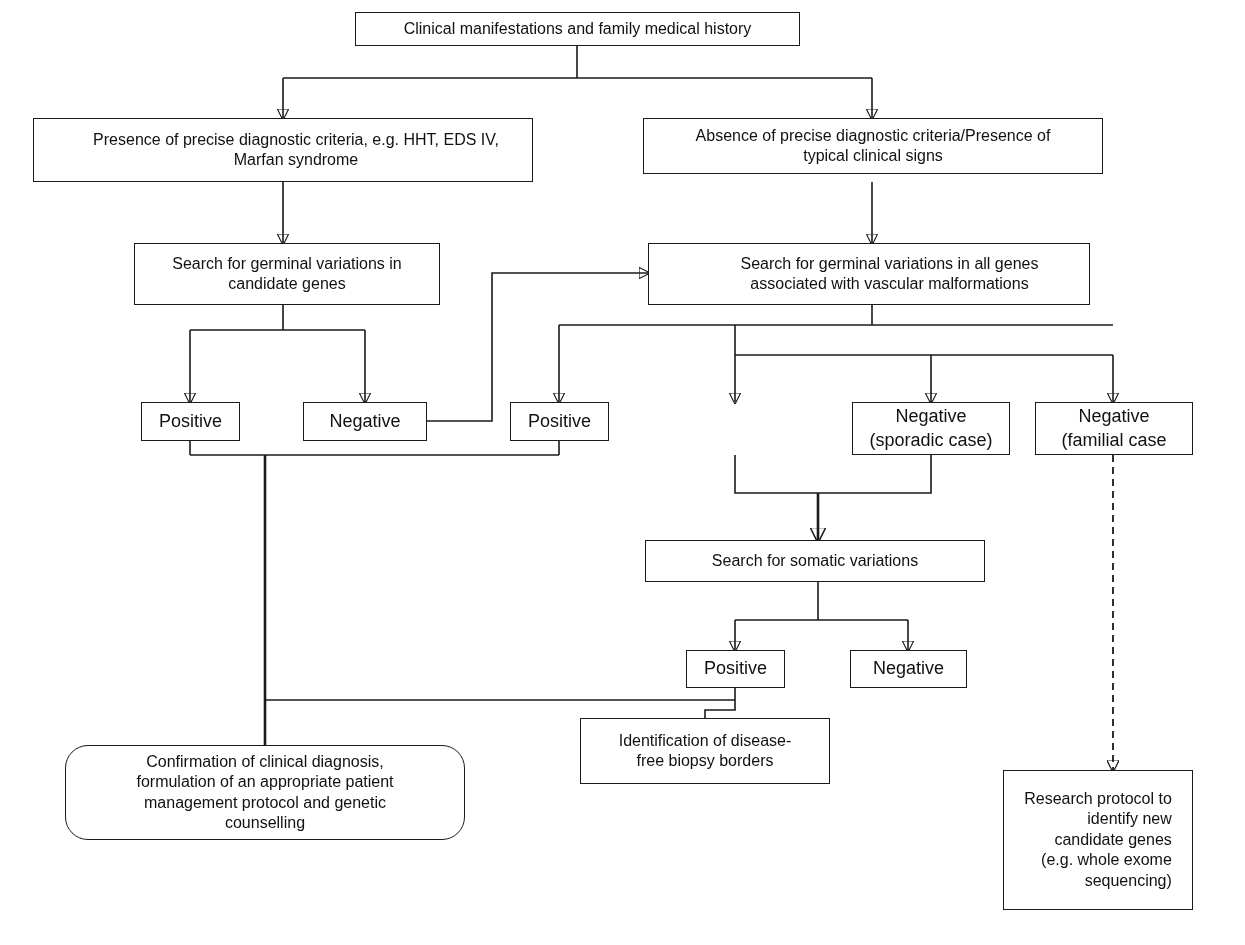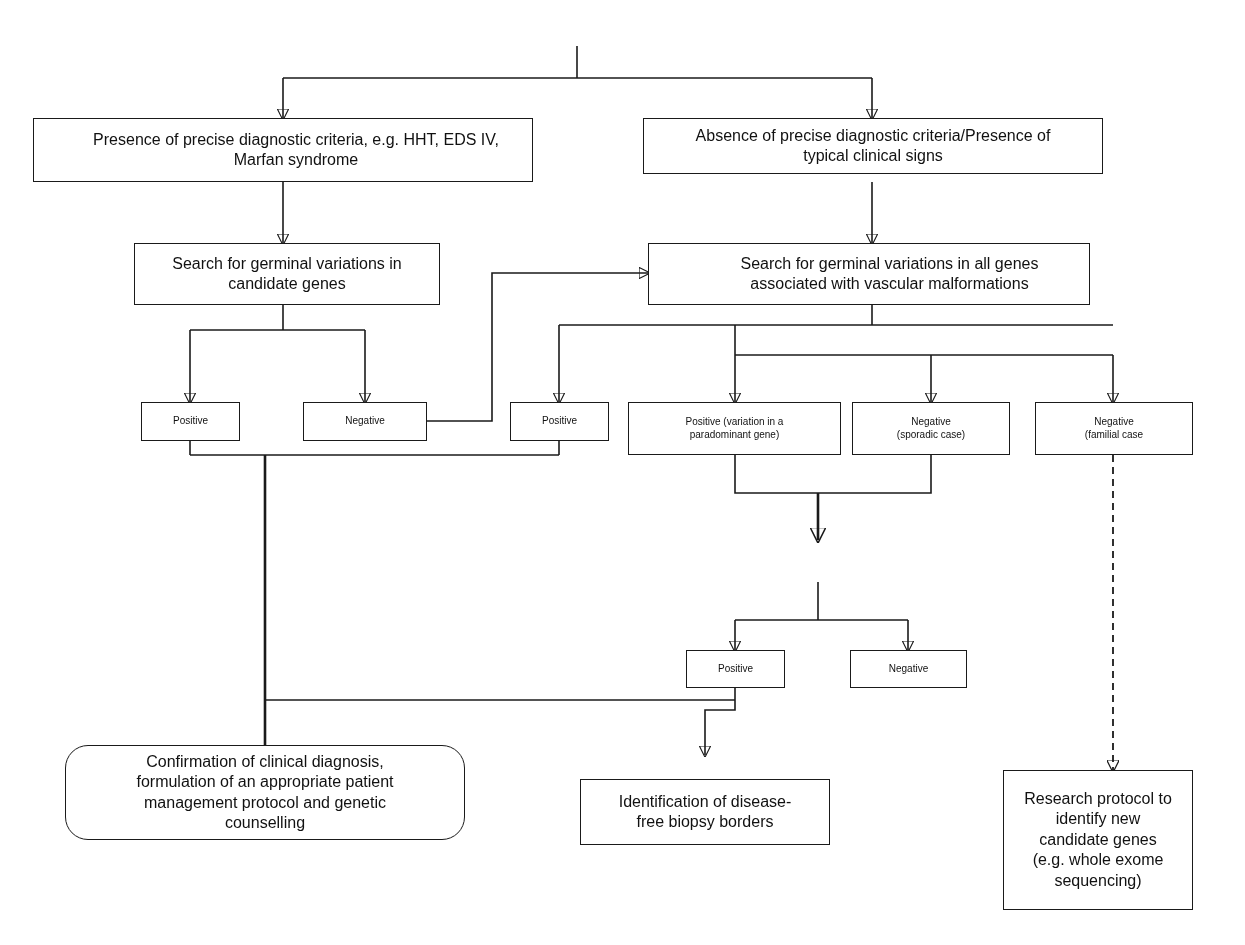--- a/index.html
+++ b/index.html
@@ -25,21 +25,21 @@
     align-items: center;
     justify-content: center;
     text-align: center;
     line-height: 1.28;
     font-size: 16px;
     padding: 2px 6px;
     white-space: pre-line;
     z-index: 3;
   }
   .node.small {
-    font-size: 10px;
+    font-size: 18px;
   }
   svg#wires {
     position: absolute;
     left: 0;
     top: 0;
     width: 1245px;
     height: 945px;
     z-index: 1;
     pointer-events: none;
   }
@@ -105,60 +105,60 @@
     <polyline class="thin" points="818,582 818,620"></polyline>
     <polyline class="thin" points="735,620 908,620"></polyline>
     <polyline class="thin" points="735,620 735,650" marker-end="url(#arrow)"></polyline>
     <polyline class="thin" points="908,620 908,650" marker-end="url(#arrow)"></polyline>
 
     <polyline class="thin" points="735,688 735,710 705,710 705,755" marker-end="url(#arrow)"></polyline>
 
     <polyline class="thin" points="265,700 735,700"></polyline>
   </svg>
 
+  <div class="node" style="left:355px; top:12px; width:445px; height:34px;">Clinical manifestations and family medical history</div>
 
   <div class="node" style="left:33px; top:118px; width:500px; height:64px;padding-left:32px;">Presence of precise diagnostic criteria, e.g. HHT, EDS IV,
 Marfan syndrome</div>
 
   <div class="node" style="left:643px; top:118px; width:460px; height:56px;">Absence of precise diagnostic criteria/Presence of
 typical clinical signs</div>
 
   <div class="node" style="left:134px; top:243px; width:306px; height:62px;">Search for germinal variations in
 candidate genes</div>
 
   <div class="node" style="left:648px; top:243px; width:442px; height:62px;padding-left:47px;">Search for germinal variations in all genes
 associated with vascular malformations</div>
 
   <div class="node small" style="left:141px; top:402px; width:99px; height:39px;">Positive</div>
 
   <div class="node small" style="left:303px; top:402px; width:124px; height:39px;">Negative</div>
 
   <div class="node small" style="left:510px; top:402px; width:99px; height:39px;">Positive</div>
 
-  <div class="node small" style="left:628px; top:402px; width:213px; height:53px;">Positive (variation in a
-paradominant gene)</div>
 
   <div class="node small" style="left:852px; top:402px; width:158px; height:53px;">Negative
 (sporadic case)</div>
 
   <div class="node small" style="left:1035px; top:402px; width:158px; height:53px;">Negative
 (familial case</div>
 
+  <div class="node" style="left:645px; top:540px; width:340px; height:42px;">Search for somatic variations</div>
 
   <div class="node small" style="left:686px; top:650px; width:99px; height:38px;">Positive</div>
 
   <div class="node small" style="left:850px; top:650px; width:117px; height:38px;">Negative</div>
 
   <div class="node" style="left:65px; top:745px; width:400px; height:95px;border-radius:23px;">Confirmation of clinical diagnosis,
 formulation of an appropriate patient
 management protocol and genetic
 counselling</div>
 
-  <div class="node" style="left:580px; top:779px; width:250px; height:66px;">Identification of disease-
+  <div class="node" style="left:580px; top:718px; width:250px; height:66px;">Identification of disease-
 free biopsy borders</div>
 
-  <div class="node" style="left:1003px; top:770px; width:190px; height:140px;">Research  protocol to
+  <div class="node" style="left:1003px; top:770px; width:190px; height:140px;text-align:right;">Research  protocol to
 identify new
 candidate genes
 (e.g. whole exome
 sequencing)</div>
 
 </div>
 
 </body></html>

